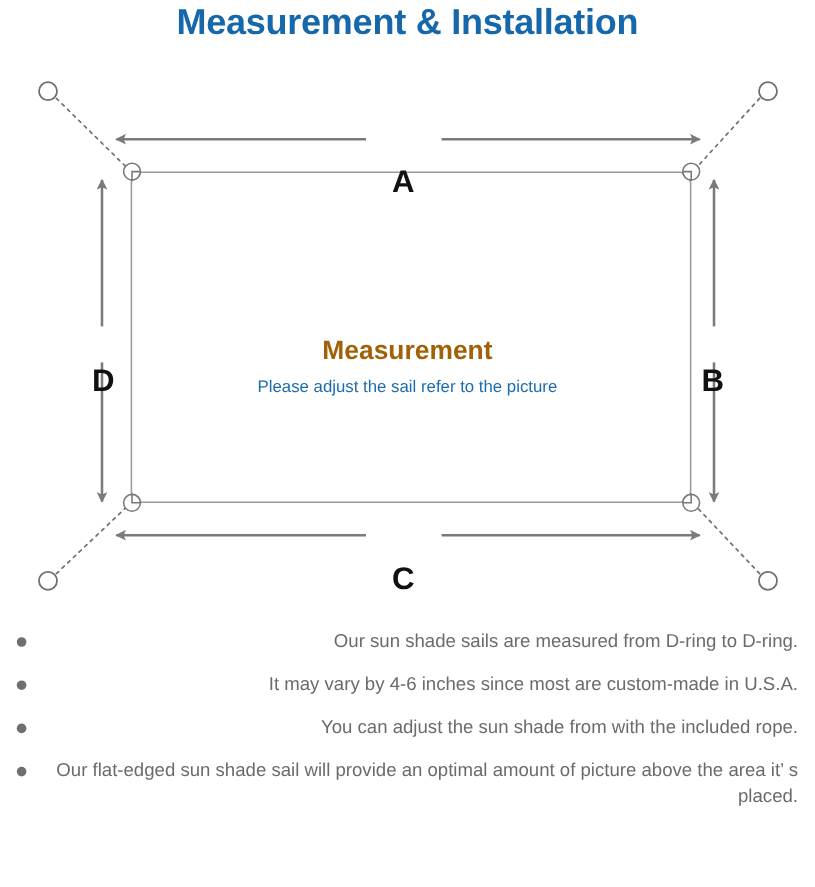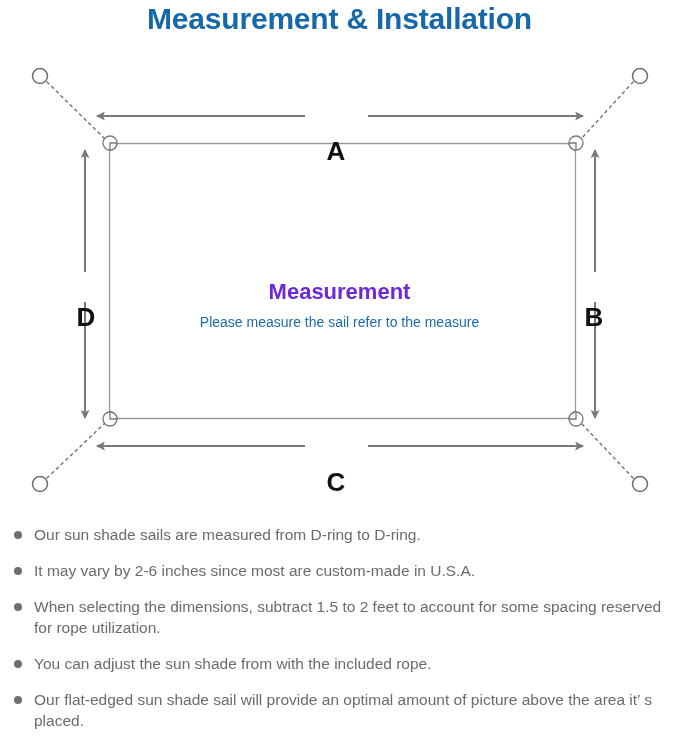--- a/index.html
+++ b/index.html
@@ -46,21 +46,21 @@
     display: block;
   }
   .center-label {
     position: absolute;
     left: 0;
     top: 239px;
     width: 679px;
     text-align: center;
     font-size: 22px;
     font-weight: bold;
-    color: #6d28d9;
+    color: #a16207;
     line-height: 26px;
   }
   .center-sub {
     position: absolute;
     left: 0;
     top: 272px;
     width: 679px;
     text-align: center;
     font-size: 14px;
     color: #1a6cae;
@@ -84,20 +84,21 @@
     left: 0;
     top: 524px;
     width: 679px;
     padding: 0 14px 0 14px;
     box-sizing: border-box;
   }
   .bullet-row {
     display: flex;
     align-items: flex-start;
     margin-bottom: 15px;
+    text-align: right;
   }
   .bullet-dot {
     flex: 0 0 auto;
     width: 8px;
     height: 8px;
     border-radius: 50%;
     background: #6f6f6f;
     margin-top: 7px;
     margin-right: 12px;
   }
@@ -165,40 +166,36 @@
         <line x1="85" y1="262" x2="85" y2="378" stroke="#7a7a7a" stroke-width="2.1" marker-end="url(#arrHead)"></line>
       </g>
 
       <g>
         <line x1="595" y1="232" x2="595" y2="110" stroke="#7a7a7a" stroke-width="2.1" marker-end="url(#arrHead)"></line>
         <line x1="595" y1="262" x2="595" y2="378" stroke="#7a7a7a" stroke-width="2.1" marker-end="url(#arrHead)"></line>
       </g>
     </svg>
 
     <div class="center-label">Measurement</div>
-    <div class="center-sub">Please measure the sail refer to the measure</div>
+    <div class="center-sub">Please adjust the sail refer to the picture</div>
 
     <div class="dim-label" id="dim-a">A</div>
     <div class="dim-label" id="dim-b">B</div>
     <div class="dim-label" id="dim-c">C</div>
     <div class="dim-label" id="dim-d">D</div>
   </div>
 
   <div class="bullets">
     <div class="bullet-row">
       <span class="bullet-dot"></span>
       <span class="bullet-text">Our sun shade sails are measured from D-ring to D-ring.</span>
     </div>
     <div class="bullet-row">
       <span class="bullet-dot"></span>
-      <span class="bullet-text">It may vary by 2-6 inches since most are custom-made in U.S.A.</span>
-    </div>
-    <div class="bullet-row">
-      <span class="bullet-dot"></span>
-      <span class="bullet-text">When selecting the dimensions, subtract 1.5 to 2 feet to account for some spacing reserved for rope utilization.</span>
+      <span class="bullet-text">It may vary by 4-6 inches since most are custom-made in U.S.A.</span>
     </div>
     <div class="bullet-row">
       <span class="bullet-dot"></span>
       <span class="bullet-text">You can adjust the sun shade from with the included rope.</span>
     </div>
     <div class="bullet-row">
       <span class="bullet-dot"></span>
       <span class="bullet-text">Our flat-edged sun shade sail will provide an optimal amount of picture above the area it’ s placed.</span>
     </div>
   </div>

